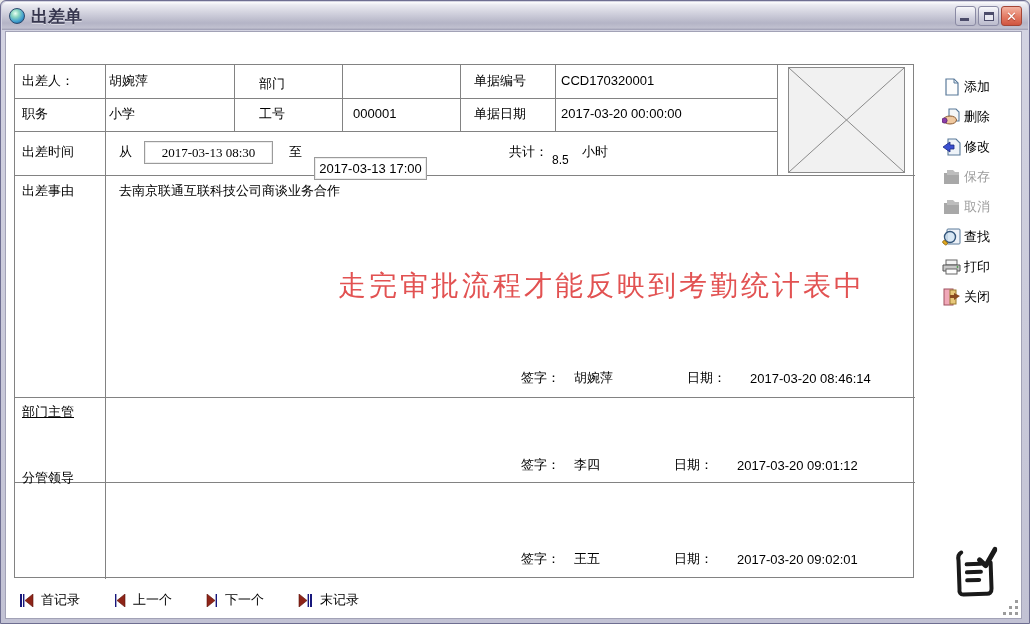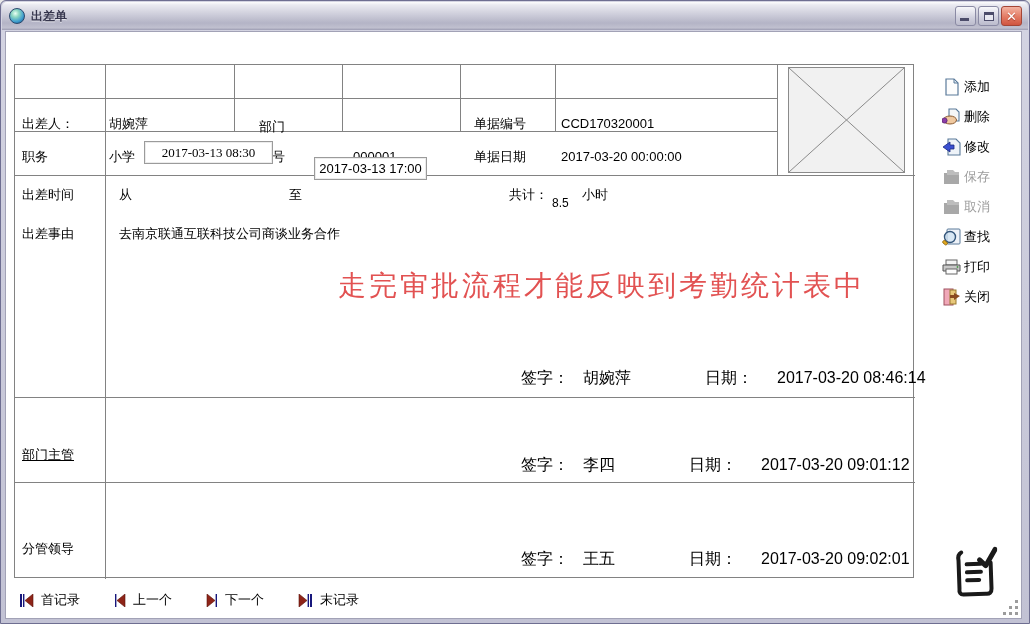--- a/index.html
+++ b/index.html
@@ -19,21 +19,21 @@
     background:linear-gradient(to bottom,#fdfdfd 0%,#eaeaf1 10%,#cdcdda 45%,#b4b4c6 75%,#c0c0cf 92%,#9c9cb2 100%);
     border-radius:5px 5px 0 0;
     display:flex; align-items:center;
   }
   .orb {
     width:16px; height:16px; border-radius:50%; margin-left:7px;
     background:radial-gradient(circle at 38% 32%, #eafff6 0%, #8fd8c2 28%, #3d9ccf 65%, #153f6e 100%);
     border:1px solid #2a4a6e;
   }
   .title-text {
-    margin-left:6px; font-size:12px; font-weight:bold; color:#35354d;
+    margin-left:6px; font-size:17px; font-weight:bold; color:#35354d;
     text-shadow:0 1px 0 rgba(255,255,255,.6);
   }
   .win-controls { position:absolute; right:6px; top:4px; display:flex; gap:2px; }
   .wbtn {
     width:21px; height:20px; border-radius:3px; border:1px solid #8a8aa4;
     background:linear-gradient(to bottom,#f8f8fb,#cfcfdd 60%,#bcbccd);
     position:relative; cursor:pointer;
   }
   .wbtn.close {
     background:linear-gradient(to bottom,#f3b3a2,#e37a63 55%,#cf5440);
@@ -50,36 +50,36 @@
     background:#fff; border:1px solid #a2a2b6;
   }
 
   
   .ftable { position:absolute; left:13px; top:63px; width:900px; height:514px; border:1px solid #828282; }
   .hline { position:absolute; height:1px; background:#828282; }
   .vline { position:absolute; width:1px; background:#828282; }
 
   .cell {
     position:absolute; display:flex; align-items:center;
-    font-size:13px; color:#000; white-space:nowrap;margin-top:43px;
+    font-size:13px; color:#000; white-space:nowrap;
   }
 
   .datebox {
     position:absolute; height:23px; background:#fff;
     border:1px solid #9b9b9b; box-shadow:inset 0 0 0 1px #ececec;
     font-family:"Liberation Sans","DejaVu Sans",sans-serif;
     font-size:13px; color:#000; text-align:center; padding:0 2px;
   }
 
   .watermark {
     position:absolute; font-family:"DejaVu Serif","Liberation Serif",serif;
     font-size:28px; color:#e25252; letter-spacing:3px; white-space:nowrap;
   }
 
-  .sigline { position:absolute; display:flex; align-items:center; font-size:16px; white-space:nowrap; }
+  .sigline { position:absolute; display:flex; align-items:center; font-size:13px; white-space:nowrap; }
   .sigline .sp-name { margin-left:14px; }
   .sigline .sp-datelbl { margin-left:74px; }
   .sigline .sp-date { margin-left:24px; }
 
   
   .photo {
     position:absolute; left:787px; top:66px; width:117px; height:106px;
     background:#f1f1f1; border:1px solid #8a8a8a;
   }
 
@@ -180,21 +180,21 @@
   </div>
 
   <div class="cell" style="left:21px;top:402px;height:18px;text-decoration:underline;">部门主管</div>
   <div class="sigline" style="left:520px;top:455px;height:18px;">
     <span>签字：</span>
     <span class="sp-name">李四</span>
     <span class="sp-datelbl">日期：</span>
     <span class="sp-date">2017-03-20 09:01:12</span>
   </div>
 
-  <div class="cell" style="left:21px;top:496px;height:18px;">分管领导</div>
+  <div class="cell" style="left:21px;top:468px;height:18px;">分管领导</div>
   <div class="sigline" style="left:520px;top:549px;height:18px;">
     <span>签字：</span>
     <span class="sp-name">王五</span>
     <span class="sp-datelbl">日期：</span>
     <span class="sp-date">2017-03-20 09:02:01</span>
   </div>
 
   <div class="toolbar">
 
     <div class="tbtn">

